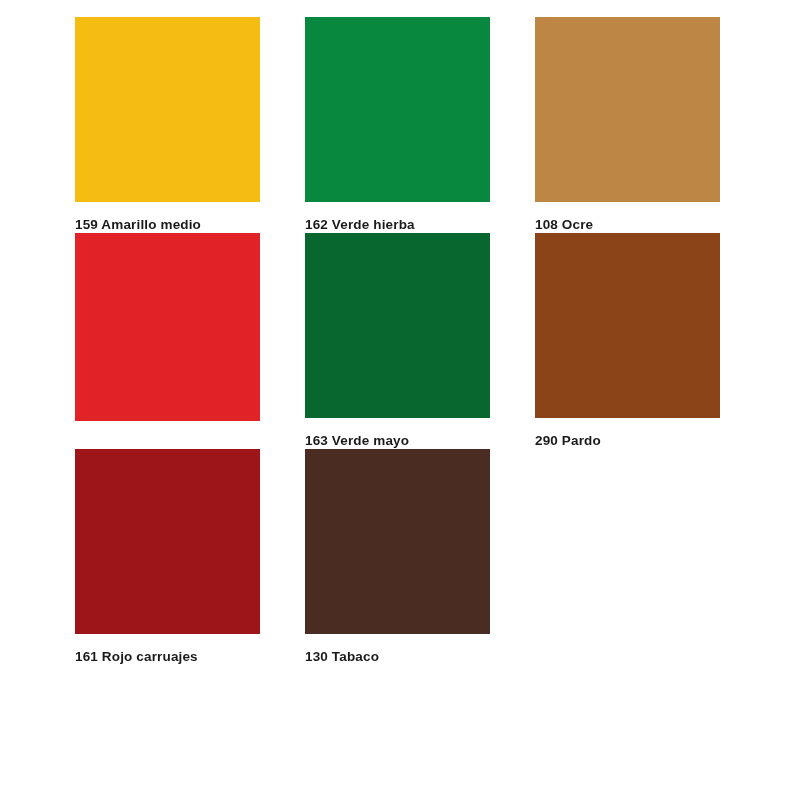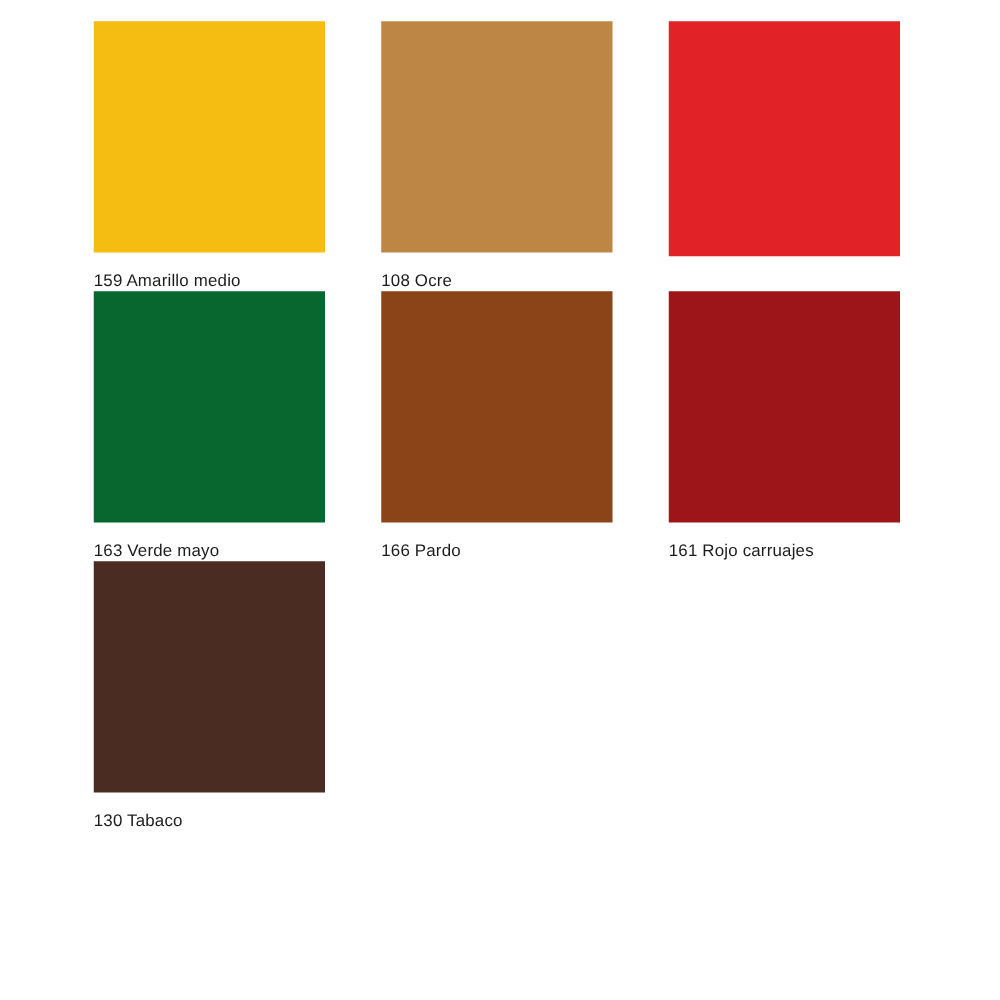--- a/index.html
+++ b/index.html
@@ -25,20 +25,21 @@
     display: grid;
     grid-template-columns: 185px 185px 185px;
     grid-template-rows: 216px 216px 216px;
     column-gap: 45px;
     row-gap: 0px;
   }
   .swatch-cell {
     width: 185px;
     display: flex;
     flex-direction: column;
+    font-weight: bold;
   }
   .swatch-chip {
     width: 185px;
     height: 188px;
     display: block;
   }
   .swatch-caption {
     margin-top: 15px;
     font-family: "Liberation Sans", sans-serif;
     font-size: 13.5px;
@@ -52,38 +53,42 @@
 <body style="background: rgb(255, 255, 255); color: rgb(27, 27, 27);">
 
 <div class="sheet">
   <div class="swatch-grid">
 
     <div class="swatch-cell">
       <div class="swatch-chip" style="background-color: rgb(245, 188, 17);"></div>
       <div class="swatch-caption">159 Amarillo medio</div>
     </div>
 
+    <div class="swatch-cell">
+      <div class="swatch-chip" style="background-color: rgb(7, 136, 62);"></div>
+      <div class="swatch-caption">162 Verde hierba</div>
+    </div>
 
     <div class="swatch-cell">
       <div class="swatch-chip" style="background-color: rgb(190, 134, 69);"></div>
       <div class="swatch-caption">108 Ocre</div>
     </div>
 
     <div class="swatch-cell">
       <div class="swatch-chip" style="background-color: rgb(225, 34, 38);"></div>
     </div>
 
     <div class="swatch-cell">
       <div class="swatch-chip" style="background-color: rgb(7, 103, 47);"></div>
       <div class="swatch-caption">163 Verde mayo</div>
     </div>
 
     <div class="swatch-cell">
       <div class="swatch-chip" style="background-color: rgb(139, 67, 24);"></div>
-      <div class="swatch-caption">166 Pardo</div>
+      <div class="swatch-caption">290 Pardo</div>
     </div>
 
     <div class="swatch-cell">
       <div class="swatch-chip" style="background-color: rgb(158, 21, 25);"></div>
       <div class="swatch-caption">161 Rojo carruajes</div>
     </div>
 
 
     <div class="swatch-cell">
       <div class="swatch-chip" style="background-color: rgb(74, 44, 34);"></div>

